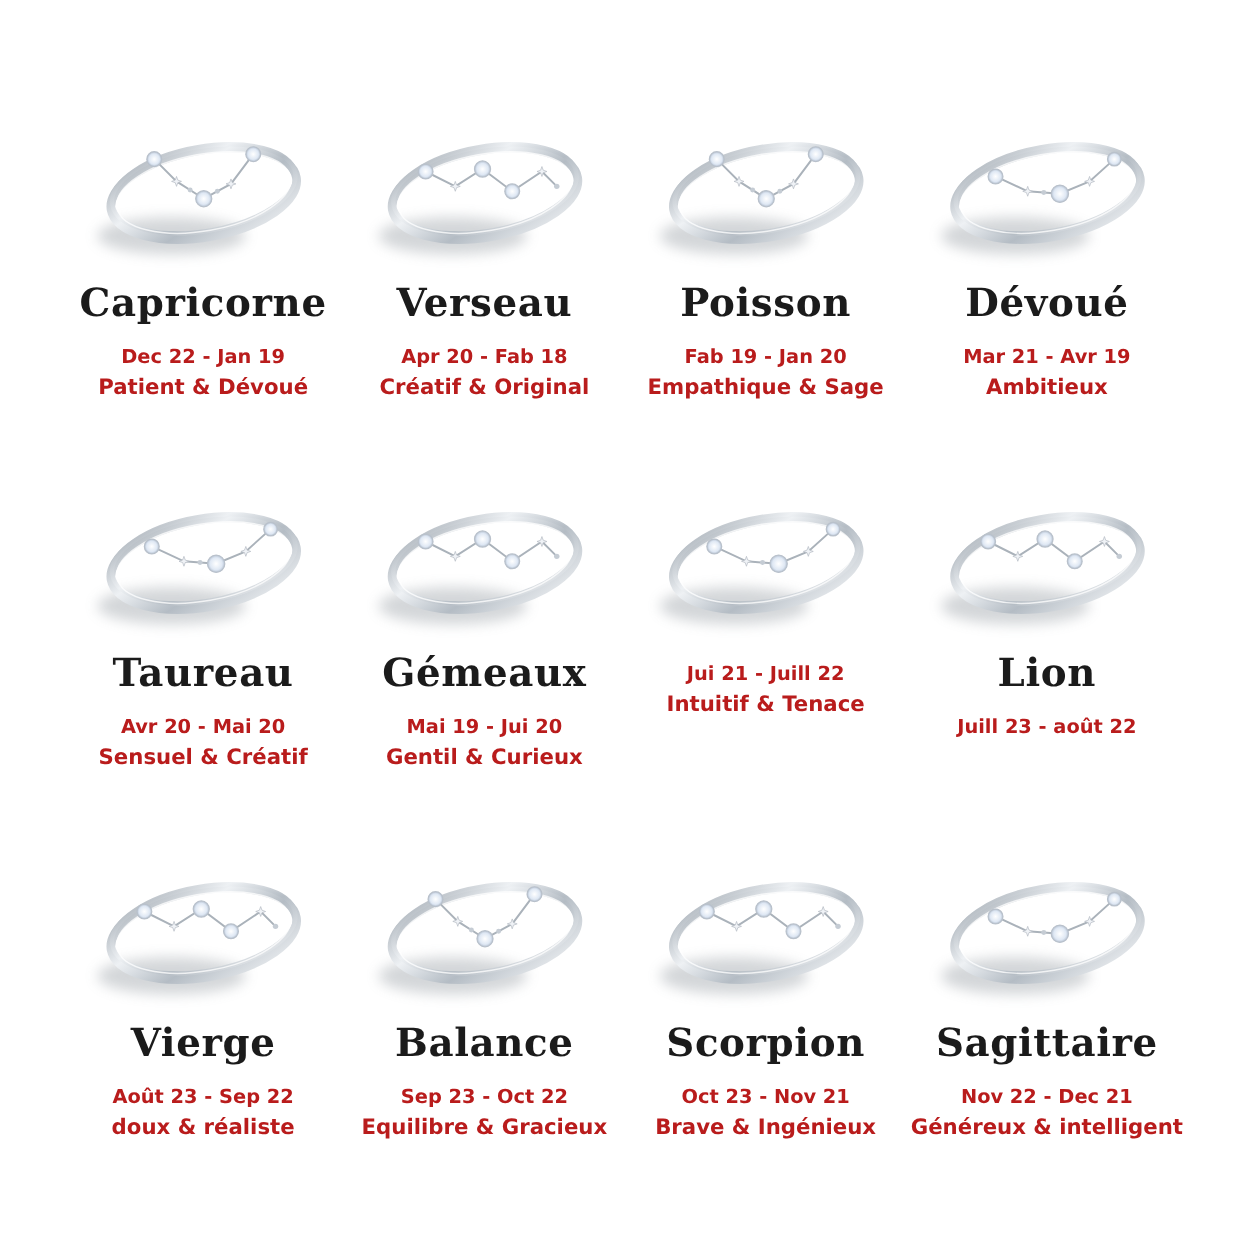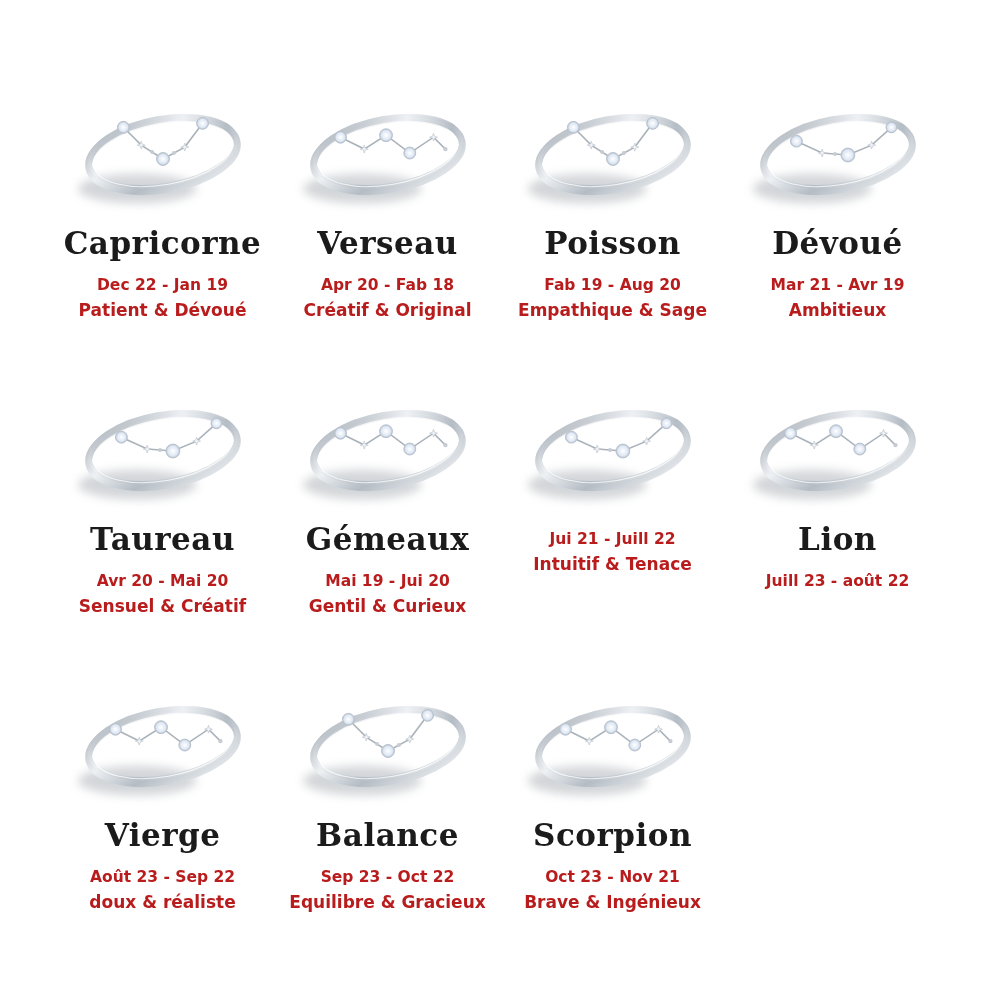--- a/index.html
+++ b/index.html
@@ -138,21 +138,21 @@
     <div class="sign-name">Verseau</div>
     <div class="sign-dates">Apr 20 - Fab 18</div>
     <div class="sign-traits">Créatif &amp; Original</div>
   </div>
 
   <div class="cell">
     <svg class="ring" viewBox="0 0 200 120">
         <use href="#ring-v"></use>
       </svg>
     <div class="sign-name">Poisson</div>
-    <div class="sign-dates">Fab 19 - Aug 20</div>
+    <div class="sign-dates">Fab 19 - Jan 20</div>
     <div class="sign-traits">Empathique &amp; Sage</div>
   </div>
 
   <div class="cell">
     <svg class="ring" viewBox="0 0 200 120">
         <use href="#ring-a"></use>
       </svg>
     <div class="sign-name">Dévoué</div>
     <div class="sign-dates">Mar 21 - Avr 19</div>
     <div class="sign-traits">Ambitieux</div>
@@ -212,14 +212,22 @@
 
   <div class="cell">
     <svg class="ring" viewBox="0 0 200 120">
         <use href="#ring-z"></use>
       </svg>
     <div class="sign-name">Scorpion</div>
     <div class="sign-dates">Oct 23 - Nov 21</div>
     <div class="sign-traits">Brave &amp; Ingénieux</div>
   </div>
 
+  <div class="cell">
+    <svg class="ring" viewBox="0 0 200 120">
+        <use href="#ring-a"></use>
+      </svg>
+    <div class="sign-name">Sagittaire</div>
+    <div class="sign-dates">Nov 22 - Dec 21</div>
+    <div class="sign-traits">Généreux &amp; intelligent</div>
+  </div>
 
 </div>
 
 </body></html>

